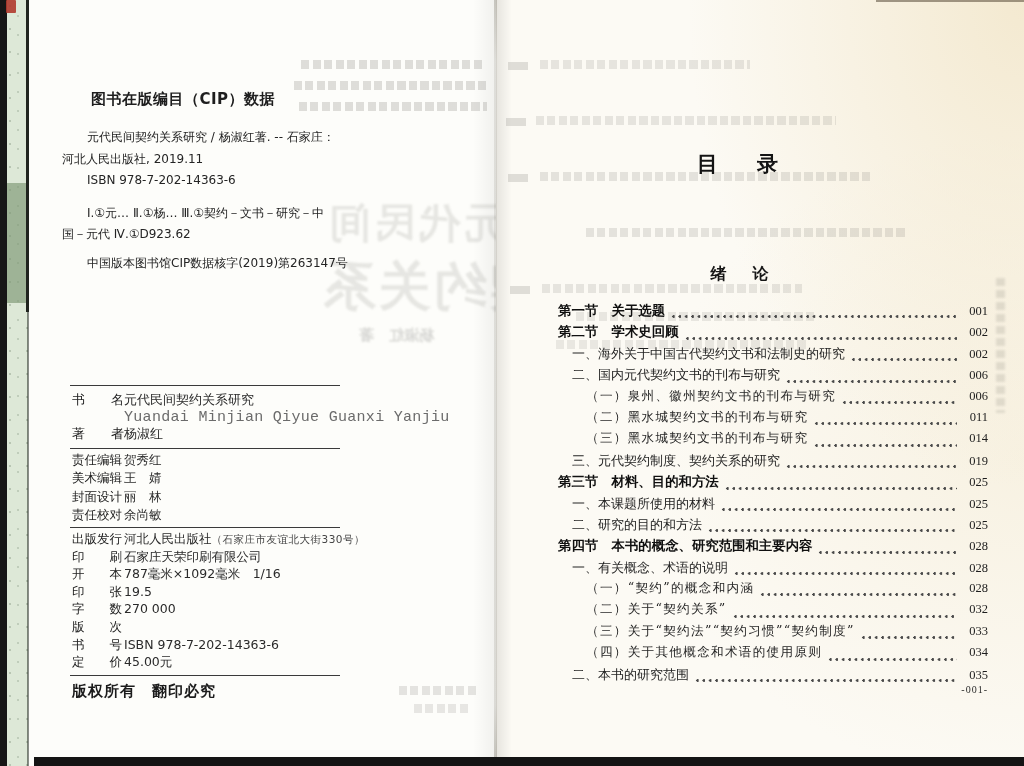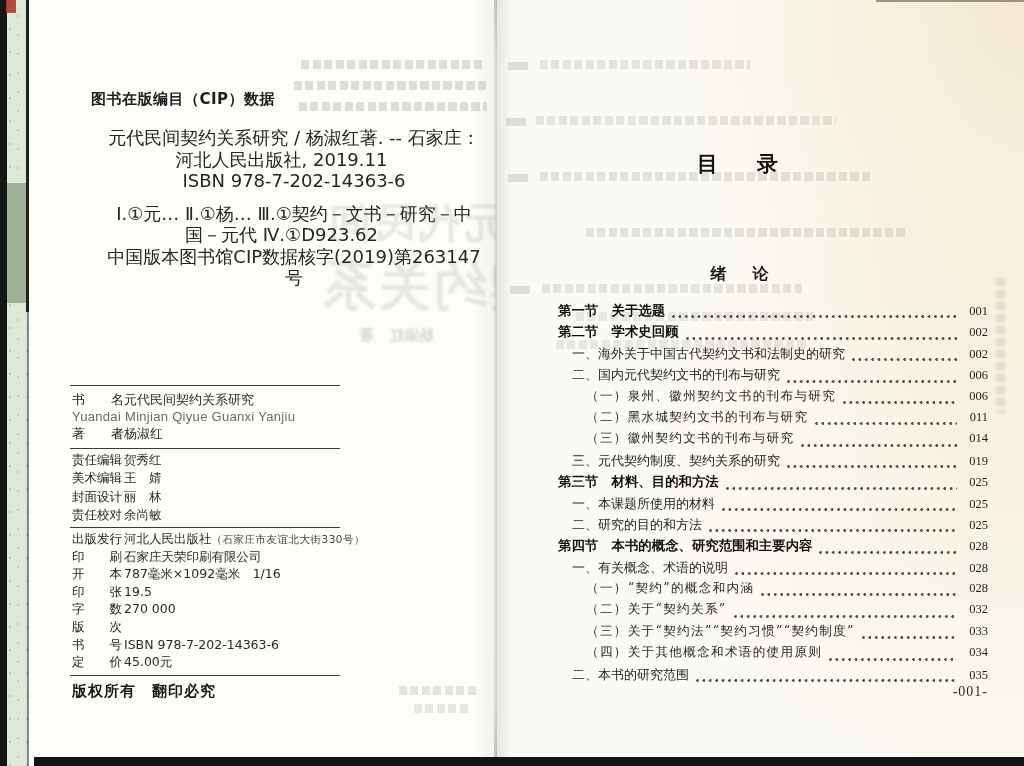--- a/index.html
+++ b/index.html
@@ -25,60 +25,60 @@
      background-image:linear-gradient(270deg,rgba(0,0,0,.05),rgba(0,0,0,0) 5%);}
   .page-right{left:496px;top:0;width:528px;height:766px;background:#fcfaf4;
      background-image:linear-gradient(90deg,rgba(0,0,0,.09),rgba(0,0,0,0) 3%),
         radial-gradient(ellipse at 100% 0%,rgba(240,226,193,.7),rgba(240,226,193,0) 45%),
         radial-gradient(ellipse at 100% 60%,rgba(243,233,208,.5),rgba(243,233,208,0) 50%);}
   .gutter{left:494px;top:0;width:3px;height:766px;
      background:linear-gradient(180deg,rgba(120,115,100,.35),rgba(120,115,100,.15) 8%,rgba(120,115,100,.18) 92%,rgba(120,115,100,.4));}
 
   
   .cip-heading{left:62px;top:90px;font-size:15px;font-weight:bold;letter-spacing:.5px;color:#1e1e1e;}
-  .cip-lines{left:50px;top:127px;width:405px;font-size:18px;line-height:21.5px;color:#242424;text-align:center;}
+  .cip-lines{left:33px;top:127px;width:405px;font-size:12px;line-height:21.5px;color:#242424;}
   .cip-line.ind{padding-left:25px;}
   .cip-line.gap{margin-bottom:11px;}
-  .cip-line.gap2{margin-bottom:0;}
+  .cip-line.gap2{margin-bottom:7px;}
 
   .rule{left:41px;width:270px;height:0;border-top:1.4px solid #3a3a3a;}
   .r1{top:385px;} .r2{top:448px;} .r3{top:527px;} .r4{top:675px;}
 
   .info-block{left:43px;width:400px;}
   .bi{top:391px;} .ed{top:452px;} .pub{top:531px;}
   .info-row{display:flex;align-items:baseline;}
   .bi .info-row{height:18px;font-size:13px;}
   .ed .info-row{height:18.4px;font-size:12.5px;}
   .pub .info-row{height:17.6px;font-size:12.5px;}
   .lbl{width:52px;flex:0 0 52px;color:#222;}
   .val{color:#2a2a2a;}
   .note{font-size:10.5px;color:#454545;letter-spacing:.5px;}
-  .sub-pinyin{font-size:13px;color:#6b6b6b;height:16px;letter-spacing:.3px;
-      font-family:Liberation Sans, sans-serif;}
+  .sub-pinyin{margin-left:52px;font-size:15px;color:#6b6b6b;height:16px;letter-spacing:.3px;
+      font-family:Liberation Mono, monospace;}
   .copyright{left:43px;top:682px;font-size:15px;font-weight:bold;letter-spacing:1px;color:#1c1c1c;}
 
   
   .toc-title{left:20px;top:150px;width:452px;text-align:center;font-size:21px;font-weight:bold;
      letter-spacing:9px;color:#141414;}
   .intro-heading{left:20px;top:264px;width:452px;text-align:center;font-size:16px;font-weight:bold;
      letter-spacing:5px;color:#161616;}
   .toc-list{left:62px;top:302px;width:430px;}
   .toc-row{display:flex;align-items:baseline;height:21.4px;font-size:13px;color:#1f1f1f;}
   .toc-row.section .t{font-weight:bold;font-size:13.4px;color:#101010;}
   .toc-row.sub{padding-left:14px;}
   .toc-row.subsub{padding-left:28px;}
   .toc-row.subsub .t{font-family:"DejaVu Serif","Liberation Serif",serif;font-size:12.6px;
      letter-spacing:1.3px;color:#262626;}
   .t{white-space:nowrap;}
   .leader{flex:1;height:5px;align-self:flex-end;margin:0 4px 4px 6px;
      background-image:radial-gradient(circle at 2.5px 2.5px,#4a4a4a 1.15px,rgba(0,0,0,0) 1.55px);
      background-size:6.4px 5px;background-repeat:repeat-x;}
   .pg{font-family:"Liberation Serif",serif;font-size:12.5px;min-width:27px;text-align:right;color:#1d1d1d;}
   .folio{left:62px;top:684px;width:430px;text-align:right;font-family:"Liberation Serif",serif;
-     font-size:14px;color:#2a2a2a;letter-spacing:1px;}
+     font-size:10px;color:#2a2a2a;letter-spacing:1px;}
 
   
   .gline{position:absolute;height:9px;filter:blur(.7px);opacity:.5;
      background-image:repeating-linear-gradient(90deg,rgba(128,126,120,.5) 0 8px,rgba(0,0,0,0) 8px 11.5px);}
   .gnum{position:absolute;width:20px;height:8px;filter:blur(.7px);opacity:.45;
      background:rgba(128,126,120,.5);}
   .gvert{position:absolute;width:9px;filter:blur(.9px);opacity:.5;
      background-image:repeating-linear-gradient(180deg,rgba(145,142,132,.45) 0 8px,rgba(0,0,0,0) 8px 12px);}
   .ghost-title{position:absolute;transform:scaleX(-1);color:rgba(118,118,114,.17);
      font-weight:bold;filter:blur(1.1px);white-space:nowrap;}
@@ -224,21 +224,21 @@
           <span class="t">（一）泉州、徽州契约文书的刊布与研究</span>
           <span class="leader"></span>
           <span class="pg">006</span>
         </div>
         <div class="toc-row subsub">
           <span class="t">（二）黑水城契约文书的刊布与研究</span>
           <span class="leader"></span>
           <span class="pg">011</span>
         </div>
         <div class="toc-row subsub">
-          <span class="t">（三）徽州契约文书的刊布与研究</span>
+          <span class="t">（三）黑水城契约文书的刊布与研究</span>
           <span class="leader"></span>
           <span class="pg">014</span>
         </div>
         <div class="toc-row sub">
           <span class="t">三、元代契约制度、契约关系的研究</span>
           <span class="leader"></span>
           <span class="pg">019</span>
         </div>
         <div class="toc-row section">
           <span class="t">第三节　材料、目的和方法</span>

